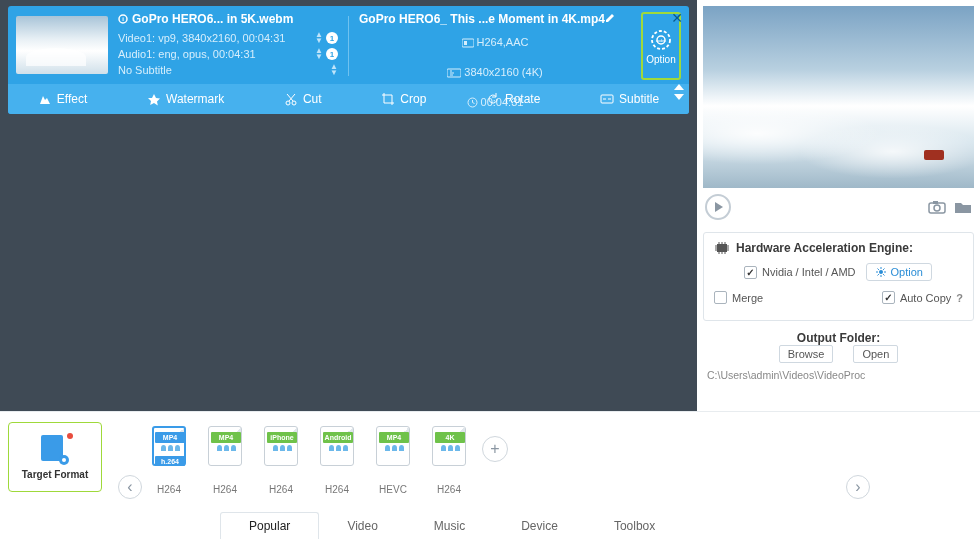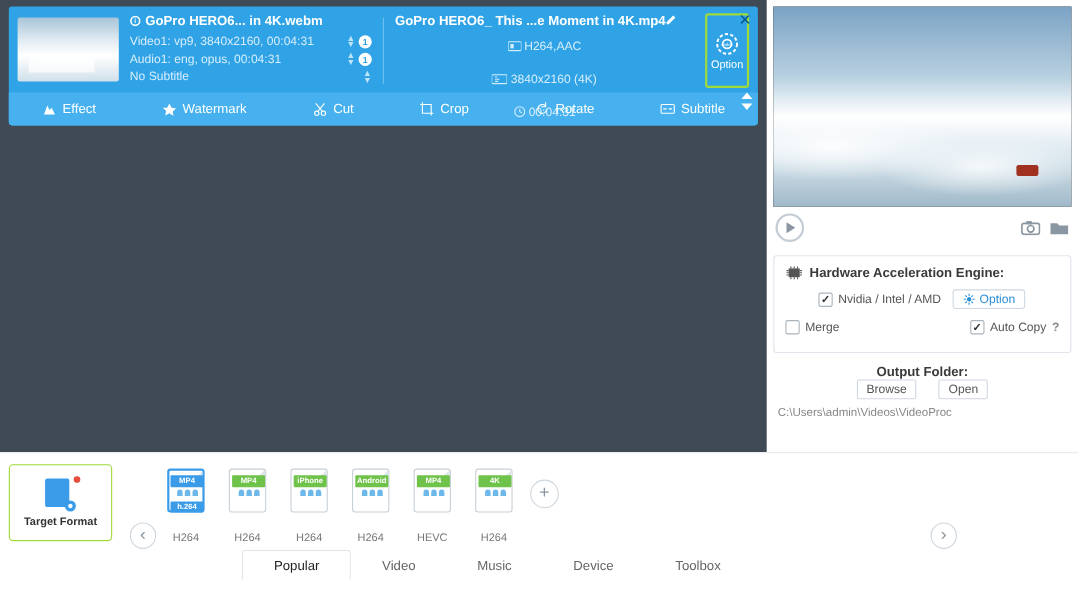--- a/index.html
+++ b/index.html
@@ -82,21 +82,21 @@
 .fmt-mid span { width:5px; height:6px; background:#6cb8ea; border-radius:50% 50% 0 0; }
 .fmt-band-bot { position:absolute; bottom:4px; left:5px; right:3px; height:10px; background:#4a5560; color:#fff; font-size:7px; font-weight:700; display:flex; align-items:center; justify-content:center; border-radius:1px; }
 .fmt-item.sel .fmt-page { border:2px solid #3a9be8; }
 .fmt-item.sel .fmt-band-top { background:#3a9be8; }
 .fmt-item.sel .fmt-band-bot { background:#3a9be8; }
 .fmt-lbl { font-size:10px; color:#777; }
 .plus-circle { width:26px; height:26px; border:1px solid #d0d7dd; border-radius:50%; display:flex; align-items:center; justify-content:center; color:#8a96a2; font-size:16px; cursor:pointer; margin-top:24px; margin-left:14px; }
 
 .run-btn { position:absolute; right:12px; bottom:18px; width:78px; height:78px; border-radius:50%; background:radial-gradient(circle at 35% 30%,#7fc9f5 0%,#2b9be5 55%,#1c7bc4 100%); box-shadow:0 4px 10px rgba(40,120,190,.5),inset 0 2px 6px rgba(255,255,255,.5); display:flex; align-items:center; justify-content:center; color:#fff; font-weight:800; font-size:17px; font-style:italic; letter-spacing:1px; cursor:pointer; border:4px solid #e6eef4; }
 
-.tabs { display:flex; position:absolute; bottom:12px; left:220px; gap:0; }
+.tabs { display:flex; position:absolute; bottom:0; left:220px; gap:0; }
 .tab { padding:6px 28px; font-size:12px; color:#666; cursor:pointer; border-top:1px solid transparent; }
 .tab.active { color:#222; border:1px solid #dfe5ea; border-bottom:none; border-radius:3px 3px 0 0; background:#fff; }
 
 svg { fill: currentColor; }
 </style>
 </head>
 <body>
 
 <div class="work-area">
   <div class="left-panel">
@@ -105,21 +105,21 @@
       <div class="tri-up"></div>
       <div class="tri-down"></div>
       <div class="file-top">
         <div class="thumb"></div>
         <div class="src-col">
           <div class="src-title">
             <svg width="10" height="10" viewBox="0 0 10 10">
                 <circle cx="5" cy="5" r="4" fill="none" stroke="#fff" stroke-width="1.5"></circle>
                 <text x="5" y="7" font-size="6" text-anchor="middle" fill="#fff">i</text>
               </svg>
-            <span>GoPro HERO6... in 4K.webm</span>
+            <span>GoPro HERO6... in 5K.webm</span>
           </div>
           <div class="src-line">
               <span>Video1: vp9, 3840x2160, 00:04:31</span>
               <span class="updown">
                 <span class="arrows">▲<br>▼</span>
                 <span class="badge">1</span>
               </span>
             </div>
           <div class="src-line">
               <span>Audio1: eng, opus, 00:04:31</span>

